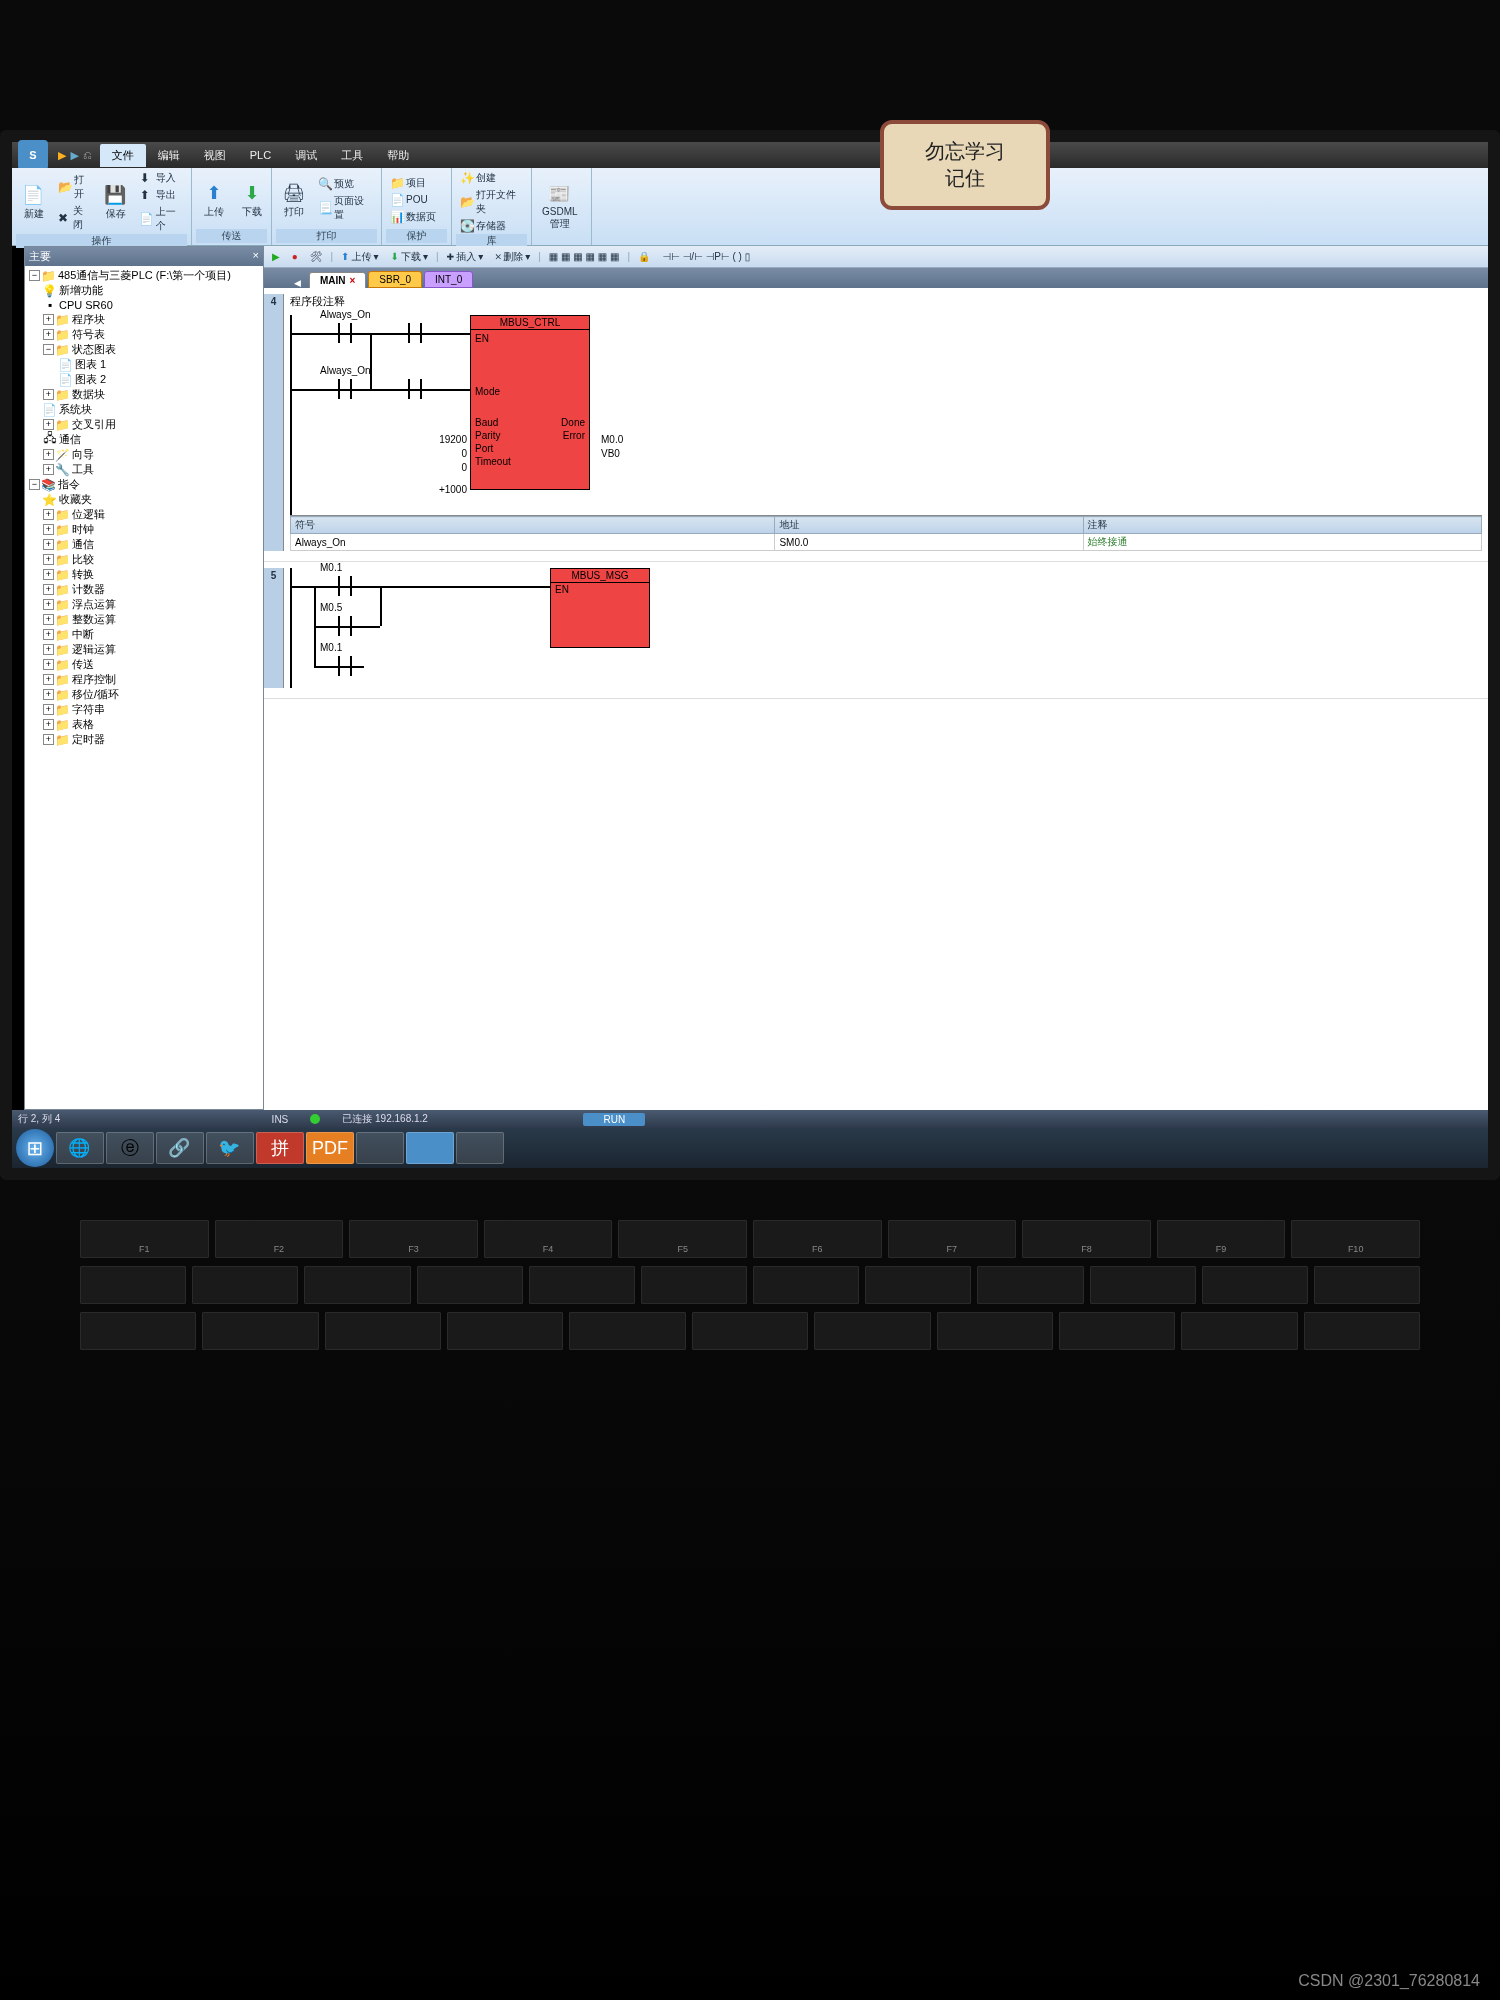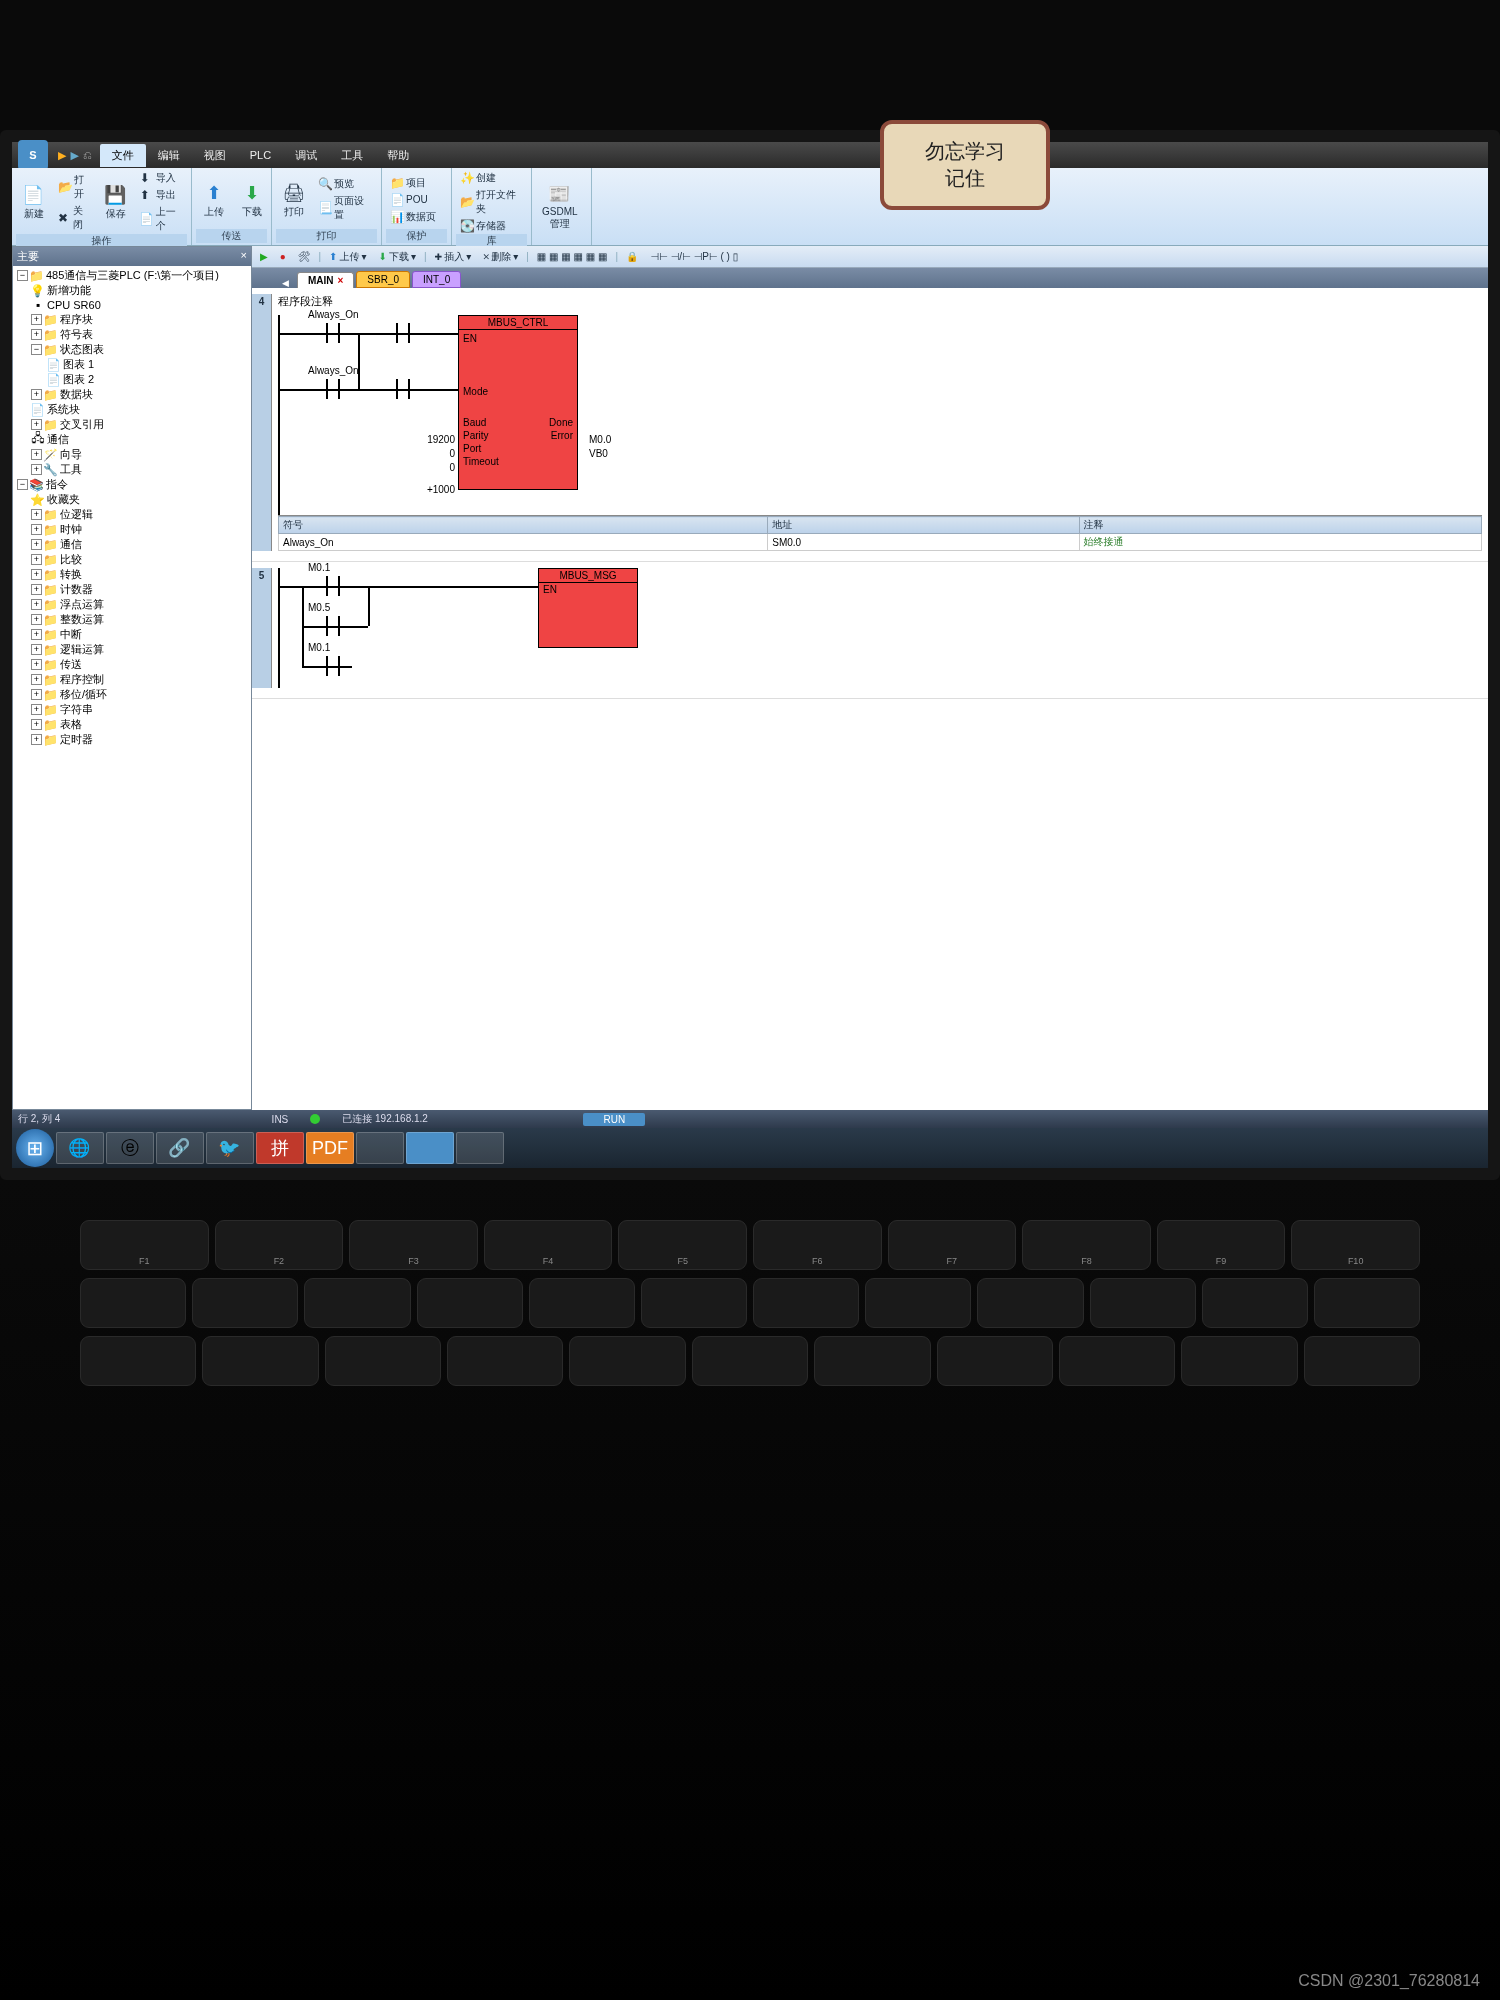--- a/index.html
+++ b/index.html
@@ -13,21 +13,21 @@
   .menu-item { padding: 4px 12px; color: #eee; cursor: pointer; }
   .menu-item.active { background: #d4e8fa; color: #000; border-radius: 2px 2px 0 0; }
   .ribbon { background: linear-gradient(#e8f1fb,#c9dff5); height: 78px; display: flex; border-bottom: 1px solid #8ab; }
   .ribbon-group { border-right: 1px solid #9bc; display: flex; flex-direction: column; padding: 2px 4px; }
   .ribbon-label { text-align: center; font-size: 10px; color: #345; background: #b8d4ee; margin-top: auto; }
   .ribbon-row { display: flex; gap: 2px; flex: 1; align-items: center; }
   .ribbon-btn { display: flex; flex-direction: column; align-items: center; padding: 2px 6px; font-size: 10px; color: #234; cursor: pointer; }
   .ribbon-btn .ico { width: 24px; height: 24px; display:flex;align-items:center;justify-content:center;font-size:18px; }
   .ribbon-small { display:flex;align-items:center;gap:2px;padding:1px 4px;font-size:10px;color:#234;cursor:pointer; }
   .ribbon-small .ico { width:14px;height:14px;font-size:12px;display:flex;align-items:center; }
-  .main-area { flex: 1; display: flex; background: #b8cfe5; overflow: hidden; }
+  .main-area { flex: 1; display: flex; background: #b8cfe5; overflow: hidden; margin-left: 12px; }
   .project-tree { width: 240px; background: #fff; border: 1px solid #789; display:flex;flex-direction:column; }
   .tree-header { background: linear-gradient(#7a8ca5,#5e728c); color: #fff; font-size: 11px; padding: 2px 4px; display:flex;justify-content:space-between; }
   .tree-body { flex:1; overflow:auto; padding: 2px; }
   .tree-node { display: flex; align-items: center; gap: 2px; padding: 0 0 0 2px; color: #000; white-space: nowrap; cursor:pointer; }
   .tree-node .exp { width: 11px; height:11px; border:1px solid #888; font-size:9px; line-height:9px; text-align:center; background:#fff; }
   .tree-node .ico { width:14px;height:14px;font-size:12px;display:flex;align-items:center;justify-content:center; }
   .indent-1{padding-left:16px}.indent-2{padding-left:32px}
   .editor { flex: 1; display: flex; flex-direction: column; background: #fff; }
   .edit-toolbar { background: linear-gradient(#e4edf7,#c8dbf0); height: 22px; display:flex;align-items:center;gap:4px;padding:0 4px;font-size:10px;color:#234;border-bottom:1px solid #9ab; }
   .edit-toolbar .tb-btn { padding:1px 4px;cursor:pointer;display:flex;align-items:center;gap:2px; }
@@ -60,21 +60,21 @@
   .symbol-table th{background:linear-gradient(#d8e4f0,#bcd2ea);border:1px solid #9ab;padding:1px 4px;text-align:left;font-weight:normal;color:#234;}
   .symbol-table td{border:1px solid #ccc;padding:1px 4px;}
   .statusbar{height:18px;background:linear-gradient(#4a5a70,#2e3a4c);color:#dde;font-size:10px;display:flex;align-items:center;gap:22px;padding:0 6px;}
   .status-green{width:10px;height:10px;border-radius:50%;background:#3c3;}
   .run-btn{background:#4a8fc7;color:#fff;padding:1px 20px;border-radius:2px;}
   .taskbar{height:40px;background:linear-gradient(#2a3a4a,#1a2530);display:flex;align-items:center;gap:2px;padding:0 4px;}
   .start-btn{width:38px;height:38px;border-radius:50%;background:radial-gradient(#6ab4f0,#1a5a9a);display:flex;align-items:center;justify-content:center;color:#fff;font-size:20px;}
   .task-item{width:48px;height:32px;background:rgba(255,255,255,.12);border:1px solid rgba(255,255,255,.2);border-radius:2px;display:flex;align-items:center;justify-content:center;font-size:18px;}
   .keyboard{flex:1;background:linear-gradient(#0a0a0a,#000);display:flex;flex-direction:column;padding:40px 80px;gap:8px;}
   .krow{display:flex;gap:6px;}
-  .key{background:#1a1a1a;border:1px solid #2a2a2a;border-radius:9px;height:50px;flex:1;color:#888;font-size:9px;display:flex;align-items:flex-end;justify-content:center;padding-bottom:3px;}
+  .key{background:#1a1a1a;border:1px solid #2a2a2a;border-radius:1px;height:38px;flex:1;color:#888;font-size:9px;display:flex;align-items:flex-end;justify-content:center;padding-bottom:3px;}
   .watermark{position:absolute;right:20px;bottom:10px;color:#888;font-size:16px;}
   .c-green{color:#2a7d2a}
 </style>
 </head>
 <body>
 
 <div class="frame">
   <div class="sticker">
     <div>勿忘学习</div>
     <div>记住</div>

